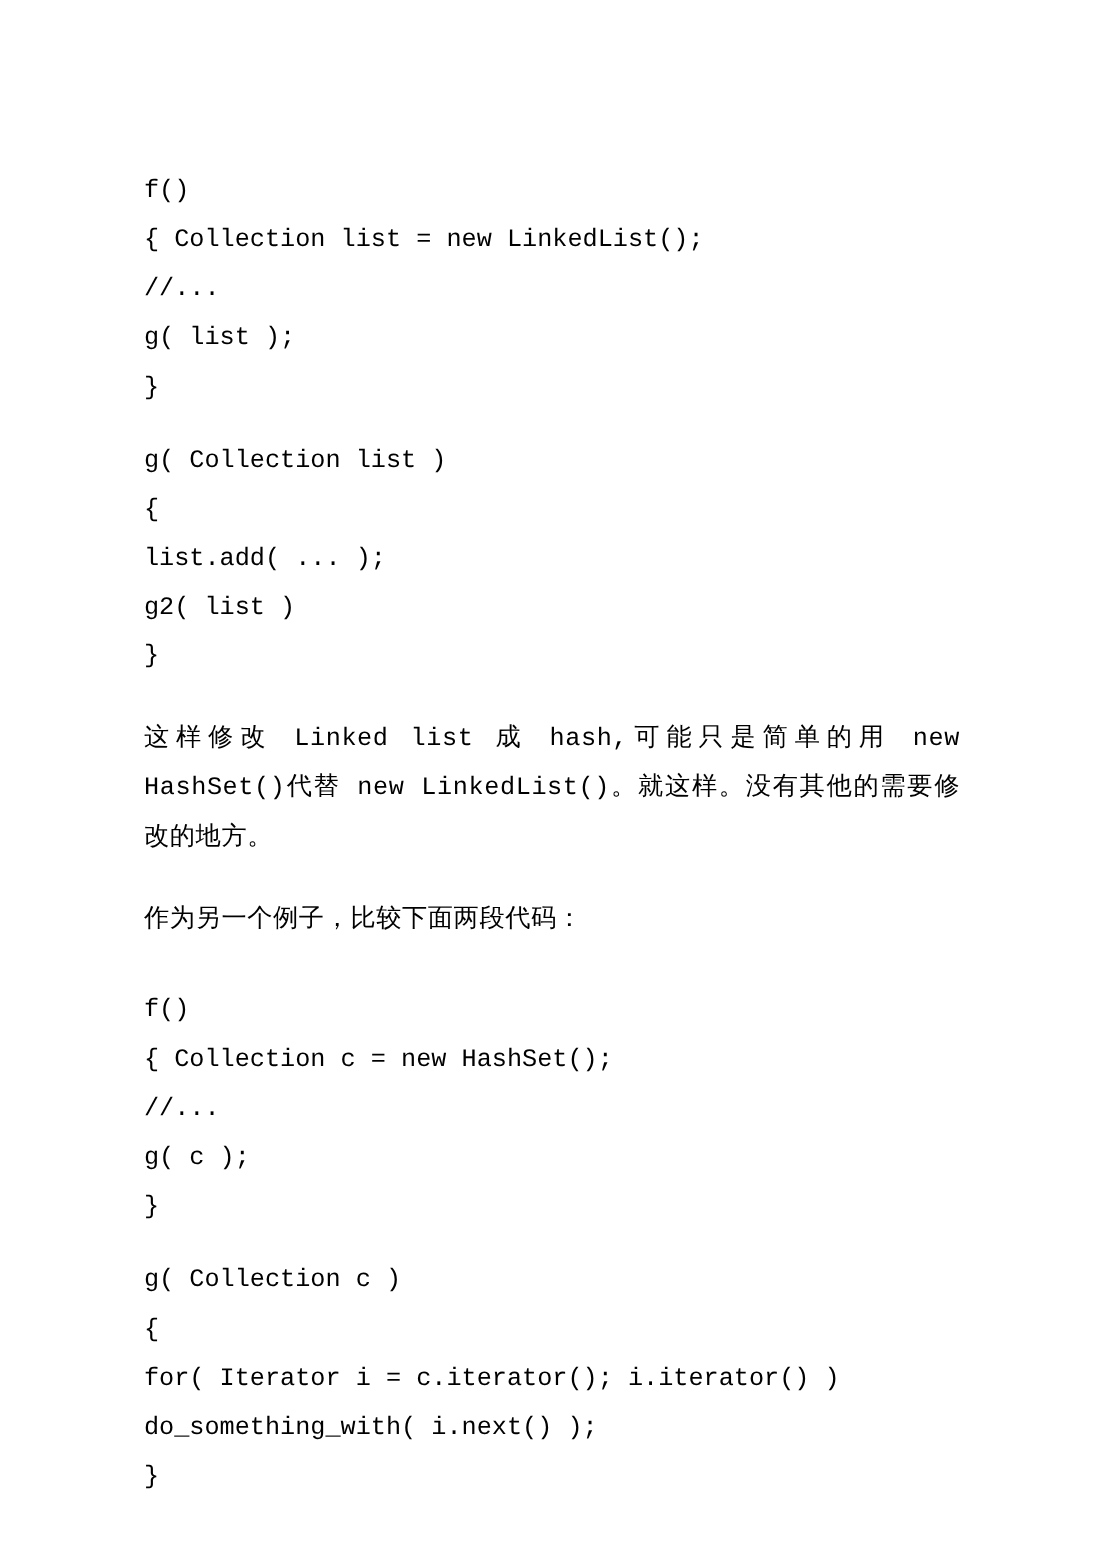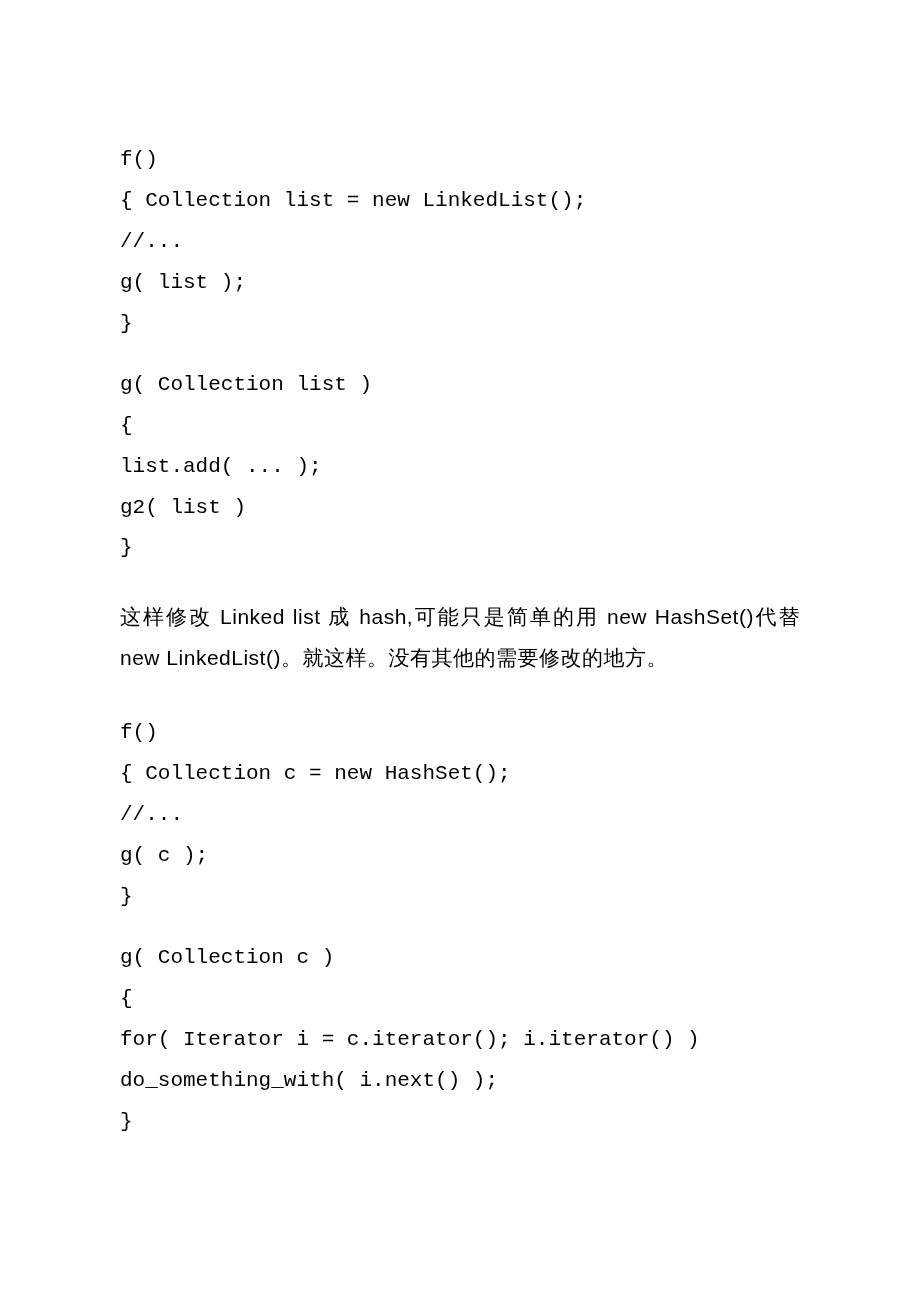--- a/index.html
+++ b/index.html
@@ -15,21 +15,21 @@
   }
   .page {
     padding: 140px 120px 80px 120px;
   }
   .code-block {
     font-family: "Courier New", monospace;
     white-space: pre;
     margin-bottom: 20px;
   }
   .prose-block {
-    font-family: Liberation Sans, sans-serif;
+    font-family: Liberation Mono, monospace;
     margin-top: 28px;
     margin-bottom: 20px;
     letter-spacing: 0.5px;
     text-align: justify;
     text-justify: inter-ideograph;
   }
 </style>
 </head>
 <body>
 
@@ -42,20 +42,21 @@
 }</div>
 
   <div class="code-block">g( Collection list )
 {
 list.add( ... );
 g2( list )
 }</div>
 
   <div class="prose-block">这样修改 Linked list 成 hash,可能只是简单的用 new HashSet()代替 new LinkedList()。就这样。没有其他的需要修改的地方。</div>
 
+  <div class="prose-block">作为另一个例子，比较下面两段代码：</div>
 
   <div class="code-block" style="margin-top:34px;">f()
 { Collection c = new HashSet();
 //...
 g( c );
 }</div>
 
   <div class="code-block">g( Collection c )
 {
 for( Iterator i = c.iterator(); i.iterator() )

